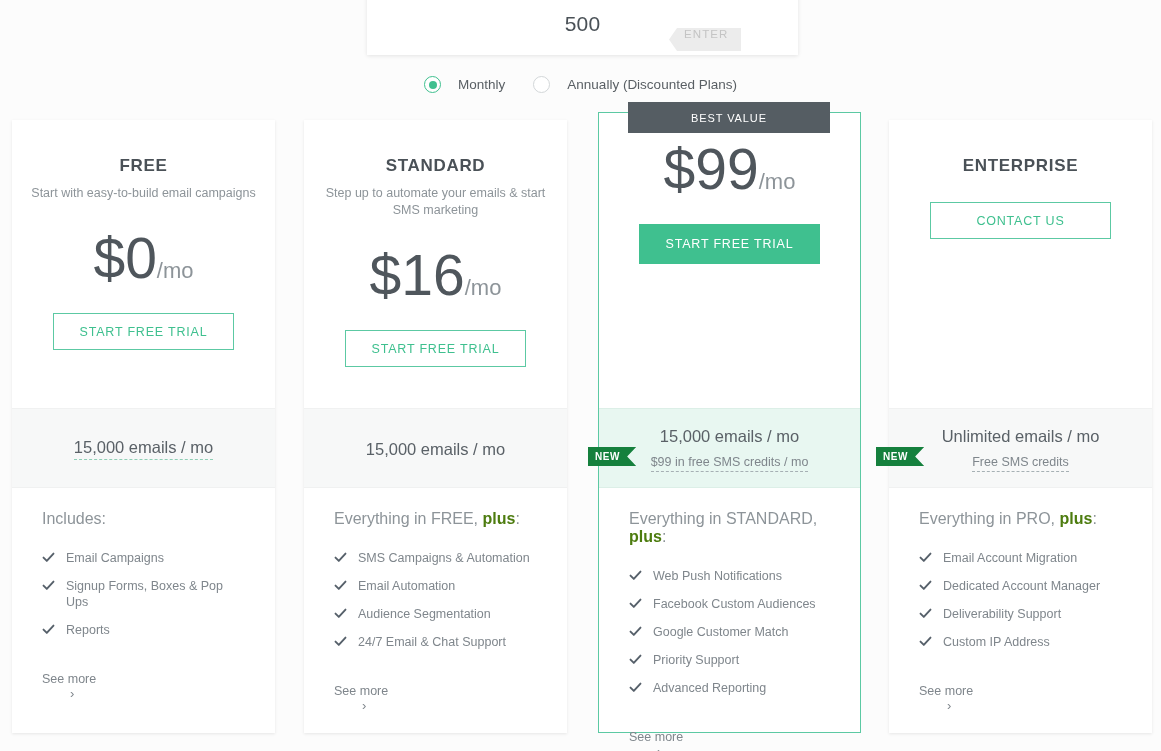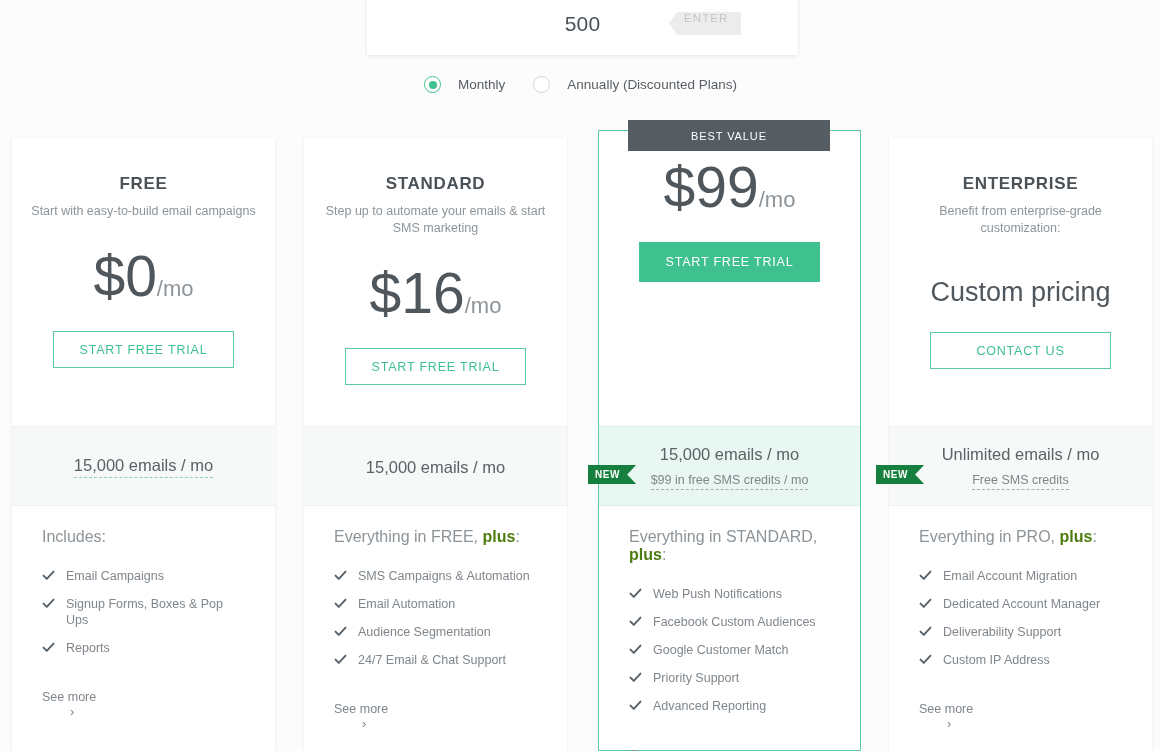--- a/index.html
+++ b/index.html
@@ -20,21 +20,21 @@
     display: flex; align-items: center; justify-content: center;
   }
   .contacts-inner { position: relative; width: 100%; height: 100%; }
   .contacts-value {
     position: absolute; left: 0; top: 0; width: 431px; height: 61px;
     display: flex; align-items: center; justify-content: center;
     font-size: 21px; color: #4a5157; letter-spacing: .2px;
     padding-bottom: 2px;
   }
   .enter-btn {
-    position: absolute; left: 302px; top: 18px;
+    position: absolute; left: 302px; top: 34px;
     height: 23px; padding: 0 13px 12px 15px;
     background: #ececec; color: #c4c4c4;
     font-size: 11.5px; letter-spacing: 1.1px;
     display: flex; align-items: center;
     border: none; cursor: pointer;
     clip-path: polygon(8px 0, 100% 0, 100% 100%, 8px 100%, 0 50%);
   }
 
   
   .billing-row {
@@ -50,21 +50,21 @@
     flex: none;
   }
   .radio-dot.on { border-color: #3fc08f; }
   .radio-dot.on::after {
     content: ""; width: 8px; height: 8px; border-radius: 50%;
     background: #3fc08f;
   }
   .radio-label { margin-left: 17px; font-size: 13.5px; color: #595f64; }
 
   
-  .cards { position: absolute; left: 0; top: 138px; width: 1154px; height: 613px; }
+  .cards { position: absolute; left: 0; top: 120px; width: 1154px; height: 613px; }
   .card {
     position: absolute; top: 0; width: 263px;
     background: #ffffff;
     box-shadow: 0 1px 3px rgba(0,0,0,0.09);
     height: 613px;
   }
   .card.c1 { left: 12px; }
   .card.c2 { left: 304px; }
   .card.c3 {
     left: 598px; top: -8px; height: 621px;
@@ -361,23 +361,21 @@
         <div class="see-more">
           <span>See more</span>
           <span class="chev">›</span>
         </div>
       </div>
     </div>
 
     <div class="card c4">
       <div class="card-head">
         <div class="plan-name">ENTERPRISE</div>
-        <div class="plan-desc">Benefit from enterprise-grade customization:</div>
-      </div>
-      <div class="price-custom">Custom pricing</div>
+      </div>
       <div class="cta-wrap">
         <button class="cta">CONTACT US</button>
       </div>
       <div class="emails-band">
         <div class="emails-main">Unlimited emails / mo</div>
         <div class="emails-sub">Free SMS credits</div>
         <div class="new-ribbon">NEW</div>
       </div>
       <div class="features">
         <div class="features-title">

